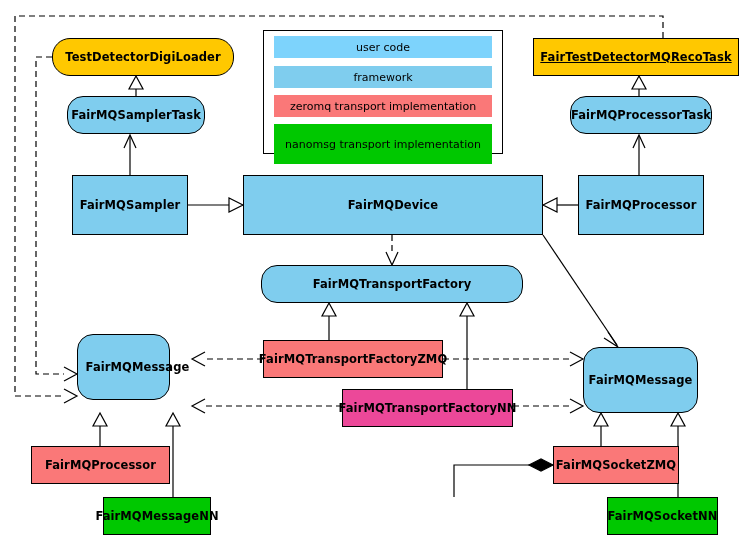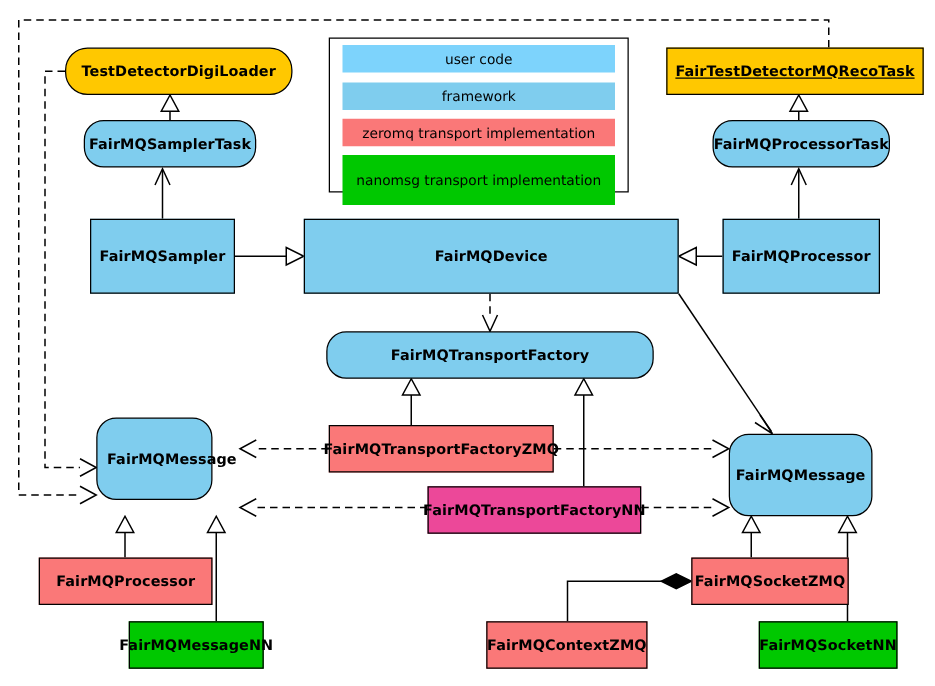--- a/index.html
+++ b/index.html
@@ -251,17 +251,14 @@
   </div>
 
   <div class="node" style="left:553px; top:446px; width:126px; height:38px; background:#FA7878;">
     <span class="node-label">FairMQSocketZMQ</span>
   </div>
 
   <div class="node" style="left:607px; top:497px; width:111px; height:38px; background:#00C800;">
     <span class="node-label">FairMQSocketNN</span>
   </div>
 
-  <div class="node" style="left:389px; top:497px; width:129px; height:38px; background:#FA7878;">
-    <span class="node-label">FairMQContextZMQ</span>
-  </div>
 
 </div>
 
 </body></html>

